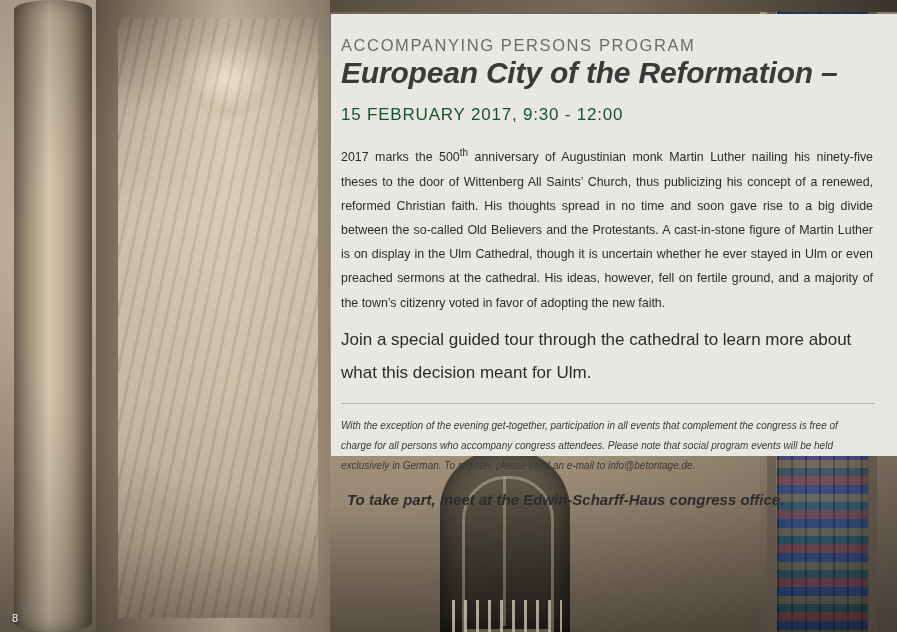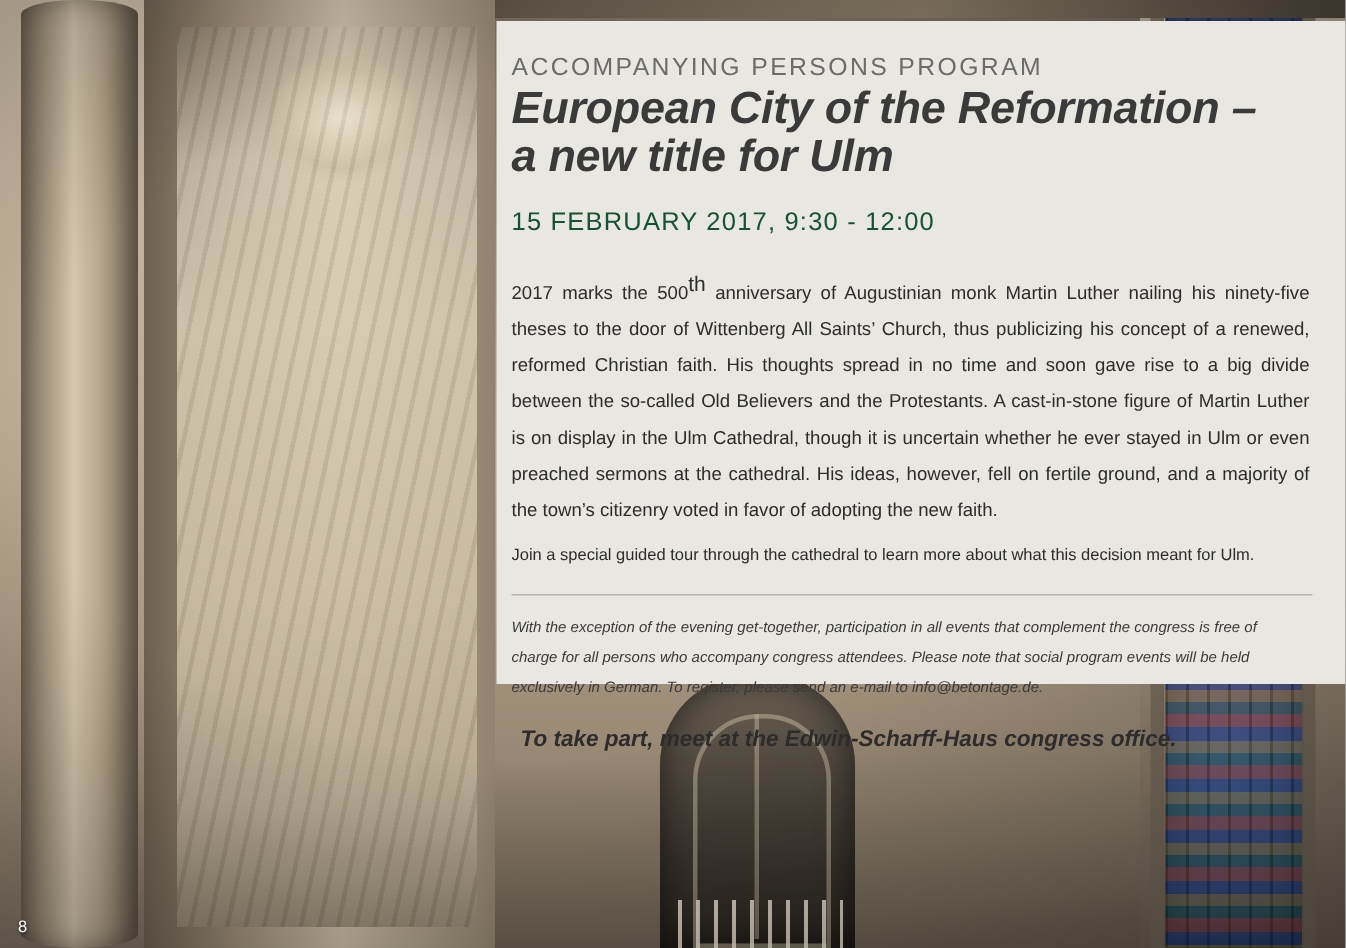--- a/index.html
+++ b/index.html
@@ -219,25 +219,25 @@
   }
   .body-text {
     font-size: 12.4px;
     line-height: 1.95;
     color: #2c2c2c;
     text-align: justify;
     margin: 0 0 8px 0;
     max-width: 532px;
   }
   .body-text sup {
-    font-size: 14px;
+    font-size: 10px;
     vertical-align: super;
   }
   .join-line {
-    font-size: 11px;
+    font-size: 17px;
     line-height: 1.95;
     color: #2c2c2c;
     margin: 0 0 14px 0;
     max-width: 532px;
   }
   .divider {
     border: none;
     border-top: 1px solid #b9b6b0;
     margin: 12px 0 12px 0;
     width: 534px;
@@ -283,21 +283,20 @@
 
   <div class="page-number">8</div>
 
   <div class="card">
     <div class="card-inner">
 
       <div class="kicker">ACCOMPANYING PERSONS PROGRAM</div>
 
       <div class="title">
         <span>European City of the Reformation –</span><br>
-        <span>a new title for Ulm</span>
       </div>
 
       <div class="subtitle">15 FEBRUARY 2017, 9:30 - 12:00</div>
 
       <p class="body-text">
         <span>2017 marks the 500</span><sup>th</sup><span> anniversary of Augustinian monk Martin Luther nailing his ninety-five theses to the door of Wittenberg All Saints’ Church, thus publicizing his concept of a renewed, reformed Christian faith. His thoughts spread in no time and soon gave rise to a big divide between the so-called Old Believers and the Protestants. A cast-in-stone figure of Martin Luther is on display in the Ulm Cathedral, though it is uncertain whether he ever stayed in Ulm or even preached sermons at the cathedral. His ideas, however, fell on fertile ground, and a majority of the town’s citizenry voted in favor of adopting the new faith.</span>
       </p>
 
       <p class="join-line">Join a special guided tour through the cathedral to learn more about what this decision meant for Ulm.</p>
 

